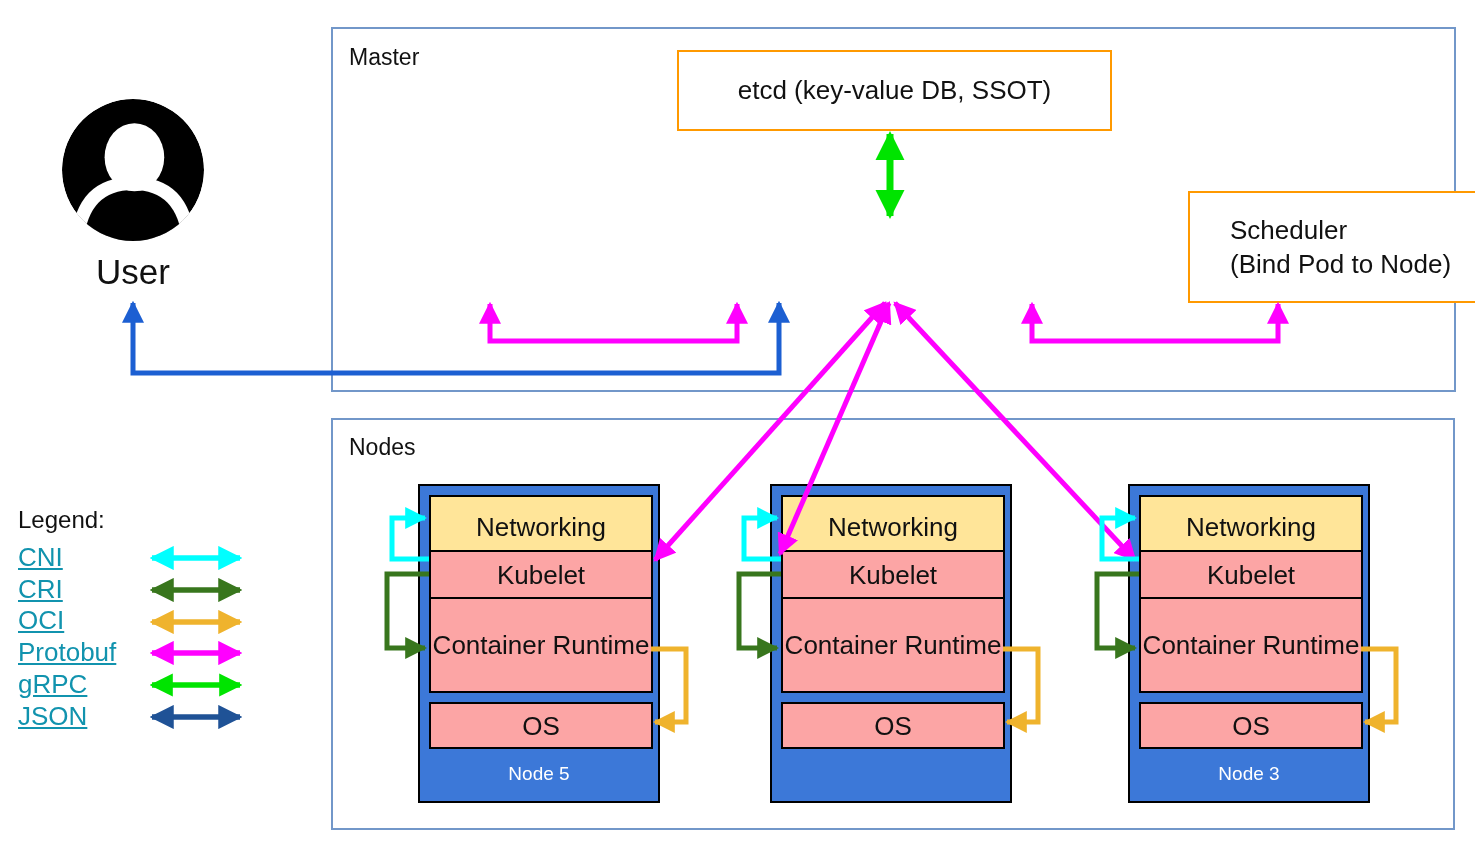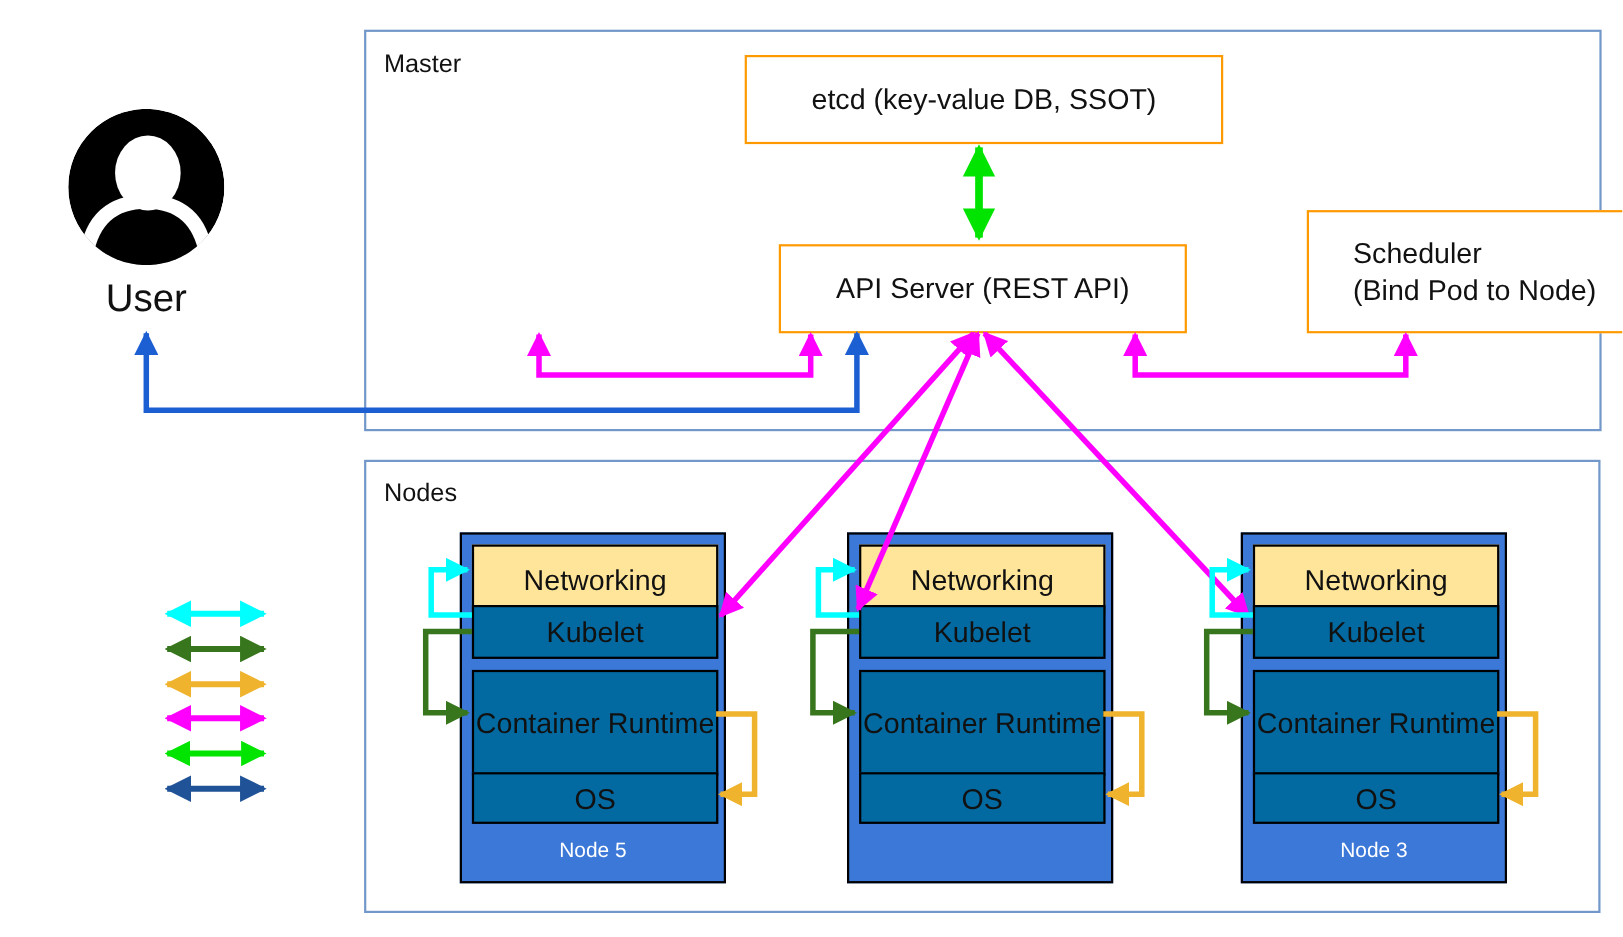--- a/index.html
+++ b/index.html
@@ -4,26 +4,26 @@
 <style>
   html,body{margin:0;padding:0;background:#ffffff;}
   #stage{position:relative;width:1475px;height:852px;background:#fff;
          font-family:"Liberation Sans",sans-serif;color:#111;overflow:hidden;}
   .container-box{position:absolute;border:2px solid #7297C9;background:transparent;}
   .section-title{position:absolute;font-size:23px;color:#111;}
   .obox{position:absolute;border:2.5px solid #FF9900;background:#fff;font-size:26px;color:#111;}
   .obox.centered{display:flex;align-items:center;justify-content:center;text-align:center;}
   .obox.lefted{display:flex;flex-direction:column;justify-content:center;padding-left:18px;line-height:34px;}
   .node{position:absolute;width:242px;height:319px;background:#3C78D8;border:2.5px solid #000;box-sizing:border-box;}
-  .layer{position:absolute;left:9px;width:224px;background:#0369a1;border:2px solid #000;box-sizing:border-box;
+  .layer{position:absolute;left:9px;width:224px;background:#fca5a5;border:2px solid #000;box-sizing:border-box;
          display:flex;align-items:center;justify-content:center;text-align:center;
          font-size:26px;line-height:30px;color:#111;}
   .layer.networking{top:9px;height:64px;background:#FFE599;}
   .layer.kubelet{top:64px;height:49px;}
-  .layer.runtime{top:123px;height:96px;}
+  .layer.runtime{top:111px;height:96px;}
   .layer.os{top:216px;height:47px;}
   .node-label{position:absolute;left:0;right:0;bottom:16px;text-align:center;color:#fff;font-size:19px;}
   #user-label{position:absolute;left:62px;top:252px;width:142px;text-align:center;font-size:35px;color:#111;}
   #legend{position:absolute;left:18px;top:506px;}
   #legend-title{font-size:24px;color:#111;margin-bottom:8px;}
   .legend-link{display:block;font-size:26px;line-height:31.7px;color:#1193AE;text-decoration:underline;cursor:pointer;}
   svg.overlay{position:absolute;left:0;top:0;pointer-events:none;}
 </style>
 </head>
 <body>
@@ -31,21 +31,20 @@
 <div id="stage">
 
   <div class="container-box" style="left:331px;top:27px;width:1121px;height:361px;"></div>
   <div class="section-title" style="left:349px;top:44px;">Master</div>
 
   <div class="container-box" style="left:331px;top:418px;width:1120px;height:408px;"></div>
   <div class="section-title" style="left:349px;top:434px;">Nodes</div>
 
   <div class="obox centered" style="left:677px;top:50px;width:431px;height:77px;">etcd (key-value DB, SSOT)</div>
 
-  <div class="obox centered" style="left:708px;top:222px;width:367px;height:77px;">API Server (REST API)</div>
 
 
   <div class="obox lefted" style="left:1188px;top:191px;width:314px;height:108px;padding-left:40px;">
     <span>Scheduler</span>
     <span>(Bind Pod to Node)</span>
   </div>
 
   <svg width="142" height="142" viewBox="0 0 100 100" style="position:absolute;left:62px;top:99px;">
     <defs>
         <clipPath id="uclip">
@@ -77,20 +76,29 @@
   </div>
 
   <div class="node" style="left:1128px;top:484px;">
     <div class="layer networking">Networking</div>
     <div class="layer kubelet">Kubelet</div>
     <div class="layer runtime">Container Runtime</div>
     <div class="layer os">OS</div>
     <div class="node-label">Node 3</div>
   </div>
 
+  <div id="legend">
+    <div id="legend-title">Legend:</div>
+    <span class="legend-link">CNI</span>
+    <span class="legend-link">CRI</span>
+    <span class="legend-link">OCI</span>
+    <span class="legend-link">Protobuf</span>
+    <span class="legend-link">gRPC</span>
+    <span class="legend-link">JSON</span>
+  </div>
 
   <svg class="overlay" width="1475" height="852" viewBox="0 0 1475 852">
     <defs>
       <marker id="mh-cyan" viewBox="0 0 10 10" refX="9" refY="5" markerWidth="4.4" markerHeight="4.4" orient="auto-start-reverse">
         <path d="M0,0 L10,5 L0,10 Z" fill="#00FFFF"></path>
       </marker>
       <marker id="mh-cri" viewBox="0 0 10 10" refX="9" refY="5" markerWidth="4.4" markerHeight="4.4" orient="auto-start-reverse">
         <path d="M0,0 L10,5 L0,10 Z" fill="#38761D"></path>
       </marker>
       <marker id="mh-oci" viewBox="0 0 10 10" refX="9" refY="5" markerWidth="4.4" markerHeight="4.4" orient="auto-start-reverse">

